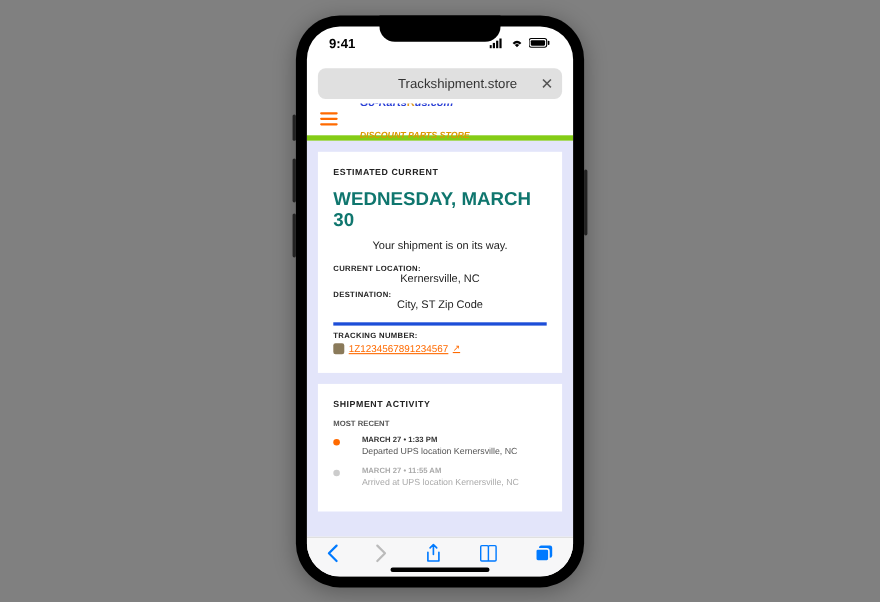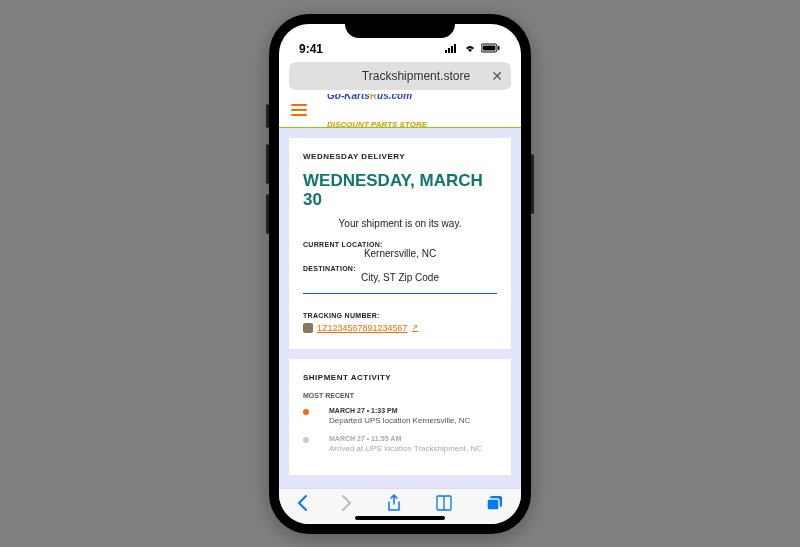--- a/index.html
+++ b/index.html
@@ -49,21 +49,21 @@
     border-radius: 30px;
     overflow: hidden;
     position: relative;
     display: flex;
     flex-direction: column;
   }
   .status-bar {
     height: 34px;
     display: flex;
     justify-content: space-between;
-    align-items: flex-end;
+    align-items: center;
     padding: 0 20px 2px;
     font-size: 12px;
     font-weight: 600;
   }
   .status-right { display: flex; gap: 4px; align-items: center; }
   .url-bar {
     margin: 4px 10px;
     height: 28px;
     background: #e0e0e0;
     border-radius: 7px;
@@ -86,21 +86,21 @@
     overflow: hidden;
     background: #fff;
   }
   .app-header {
     height: 34px;
     background: #fff;
     display: flex;
     align-items: center;
     padding: 0 12px;
     gap: 20px;
-    border-bottom: 1px solid #84cc16;
+    border-bottom: 5px solid #84cc16;
   }
   .hamburger {
     display: flex;
     flex-direction: column;
     gap: 3px;
     cursor: pointer;
   }
   .hamburger span {
     width: 16px;
     height: 2px;
@@ -154,22 +154,22 @@
     margin-top: 6px;
   }
   .field-value {
     font-size: 10px;
     color: #222;
     margin-bottom: 2px;
     text-align: center;
   }
   .tracking-row {
     margin-top: 10px;
-    padding-top: 12px;
-    border-top: 1px solid #1d4ed8;
+    padding-top: 0;
+    border-top: 3px solid #1d4ed8;
   }
   .tracking-link {
     font-size: 9px;
     color: #ff6a00;
     text-decoration: underline;
     display: inline-flex;
     align-items: center;
     gap: 4px;
   }
   .tracking-link .carrier-badge {
@@ -286,21 +286,21 @@
         </div>
         <div class="logo">
           <div class="line1"><span>Go-Karts</span><span class="r">R</span><span>us.com</span></div>
           <div class="line2">DISCOUNT PARTS STORE</div>
         </div>
       </div>
 
       <div class="page">
 
         <div class="card">
-          <div class="section-label">WEDNESDAY DELIVERY</div>
+          <div class="section-label">ESTIMATED CURRENT</div>
           <div class="delivery-date">WEDNESDAY, MARCH 30</div>
           <div class="status-text">Your shipment is on its way.</div>
 
           <div class="field-label">CURRENT LOCATION:</div>
           <div class="field-value">Kernersville, NC</div>
 
           <div class="field-label">DESTINATION:</div>
           <div class="field-value">City, ST Zip Code</div>
 
           <div class="tracking-row">
@@ -322,21 +322,21 @@
             <div>
               <div class="activity-time">MARCH 27 • 1:33 PM</div>
               <div class="activity-desc">Departed UPS location Kernersville, NC</div>
             </div>
           </div>
 
           <div class="activity-item faded">
             <div class="dot inactive"></div>
             <div>
               <div class="activity-time">MARCH 27 • 11:55 AM</div>
-              <div class="activity-desc">Arrived at UPS location Trackshipment, NC</div>
+              <div class="activity-desc">Arrived at UPS location Kernersville, NC</div>
             </div>
           </div>
         </div>
 
       </div>
     </div>
 
     <div class="safari-toolbar">
       <span class="tb-icon">
         <svg width="12" height="18" viewBox="0 0 12 18">

